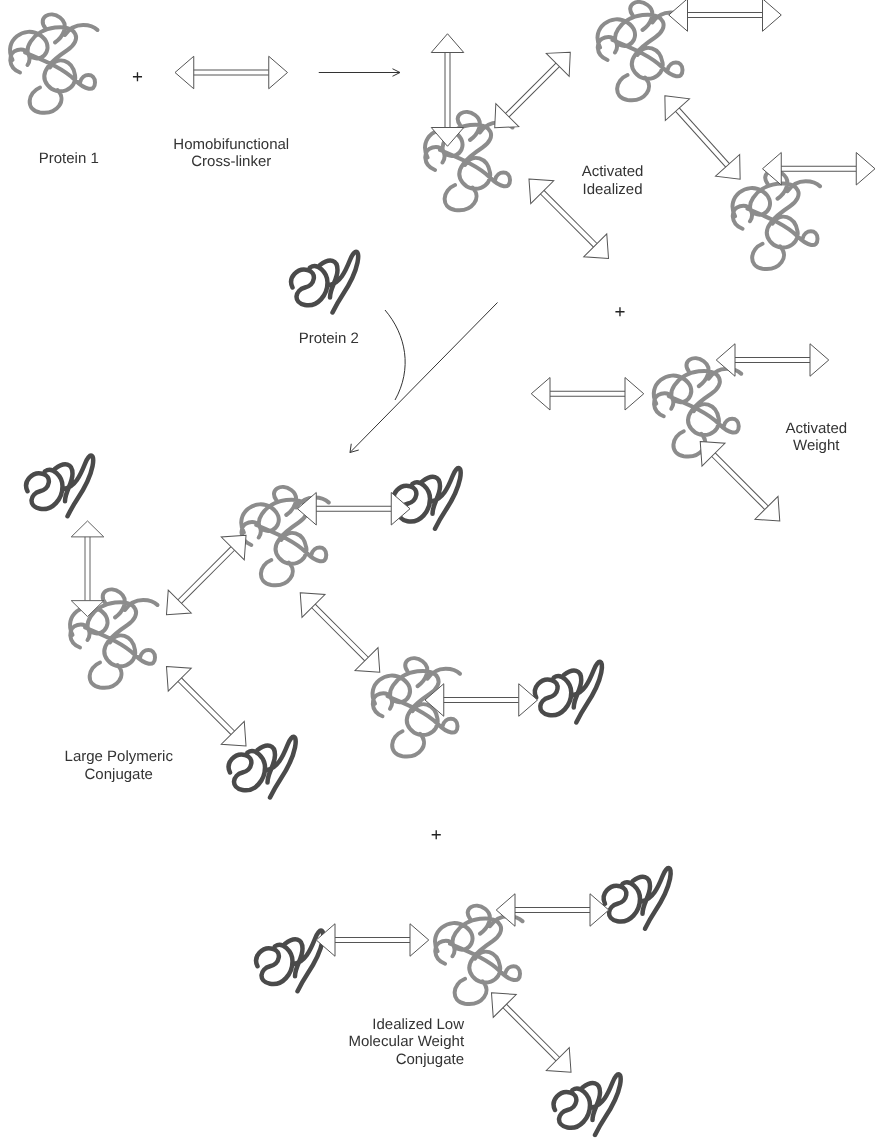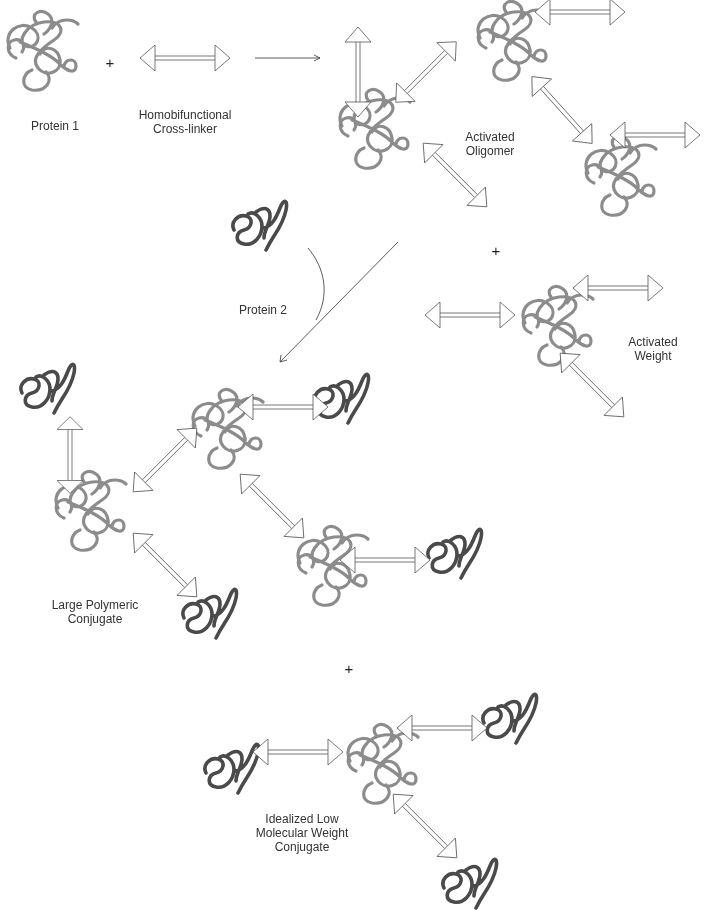--- a/index.html
+++ b/index.html
@@ -142,34 +142,34 @@
 
 <div class="lbl" style="left:55px; top:119px;text-align:right;">
   <span>Protein 1</span>
 </div>
 <div class="lbl" style="left:185px; top:108px;">
   <div>Homobifunctional</div>
   <div>Cross-linker</div>
 </div>
 <div class="lbl" style="left:490px; top:130px;">
   <div>Activated</div>
-  <div>Oligomer</div>
+  <div>Idealized</div>
 </div>
-<div class="lbl" style="left:263px; top:263px;margin-top:40px;">
+<div class="lbl" style="left:263px; top:263px;">
   <span>Protein 2</span>
 </div>
 <div class="lbl" style="left:653px; top:335px;">
   <div>Activated</div>
   <div>Weight</div>
 </div>
 <div class="lbl" style="left:95px; top:598px;">
   <div>Large Polymeric</div>
   <div>Conjugate</div>
 </div>
-<div class="lbl" style="left:302px; top:812px;">
+<div class="lbl" style="left:325px; top:812px;text-align:right;">
   <div>Idealized Low</div>
   <div>Molecular Weight</div>
   <div>Conjugate</div>
 </div>
 
 <div class="plus" style="left:110px; top:62px;">+</div>
 <div class="plus" style="left:496px; top:250px;">+</div>
 <div class="plus" style="left:349px; top:668px;">+</div>
 
 </body></html>

